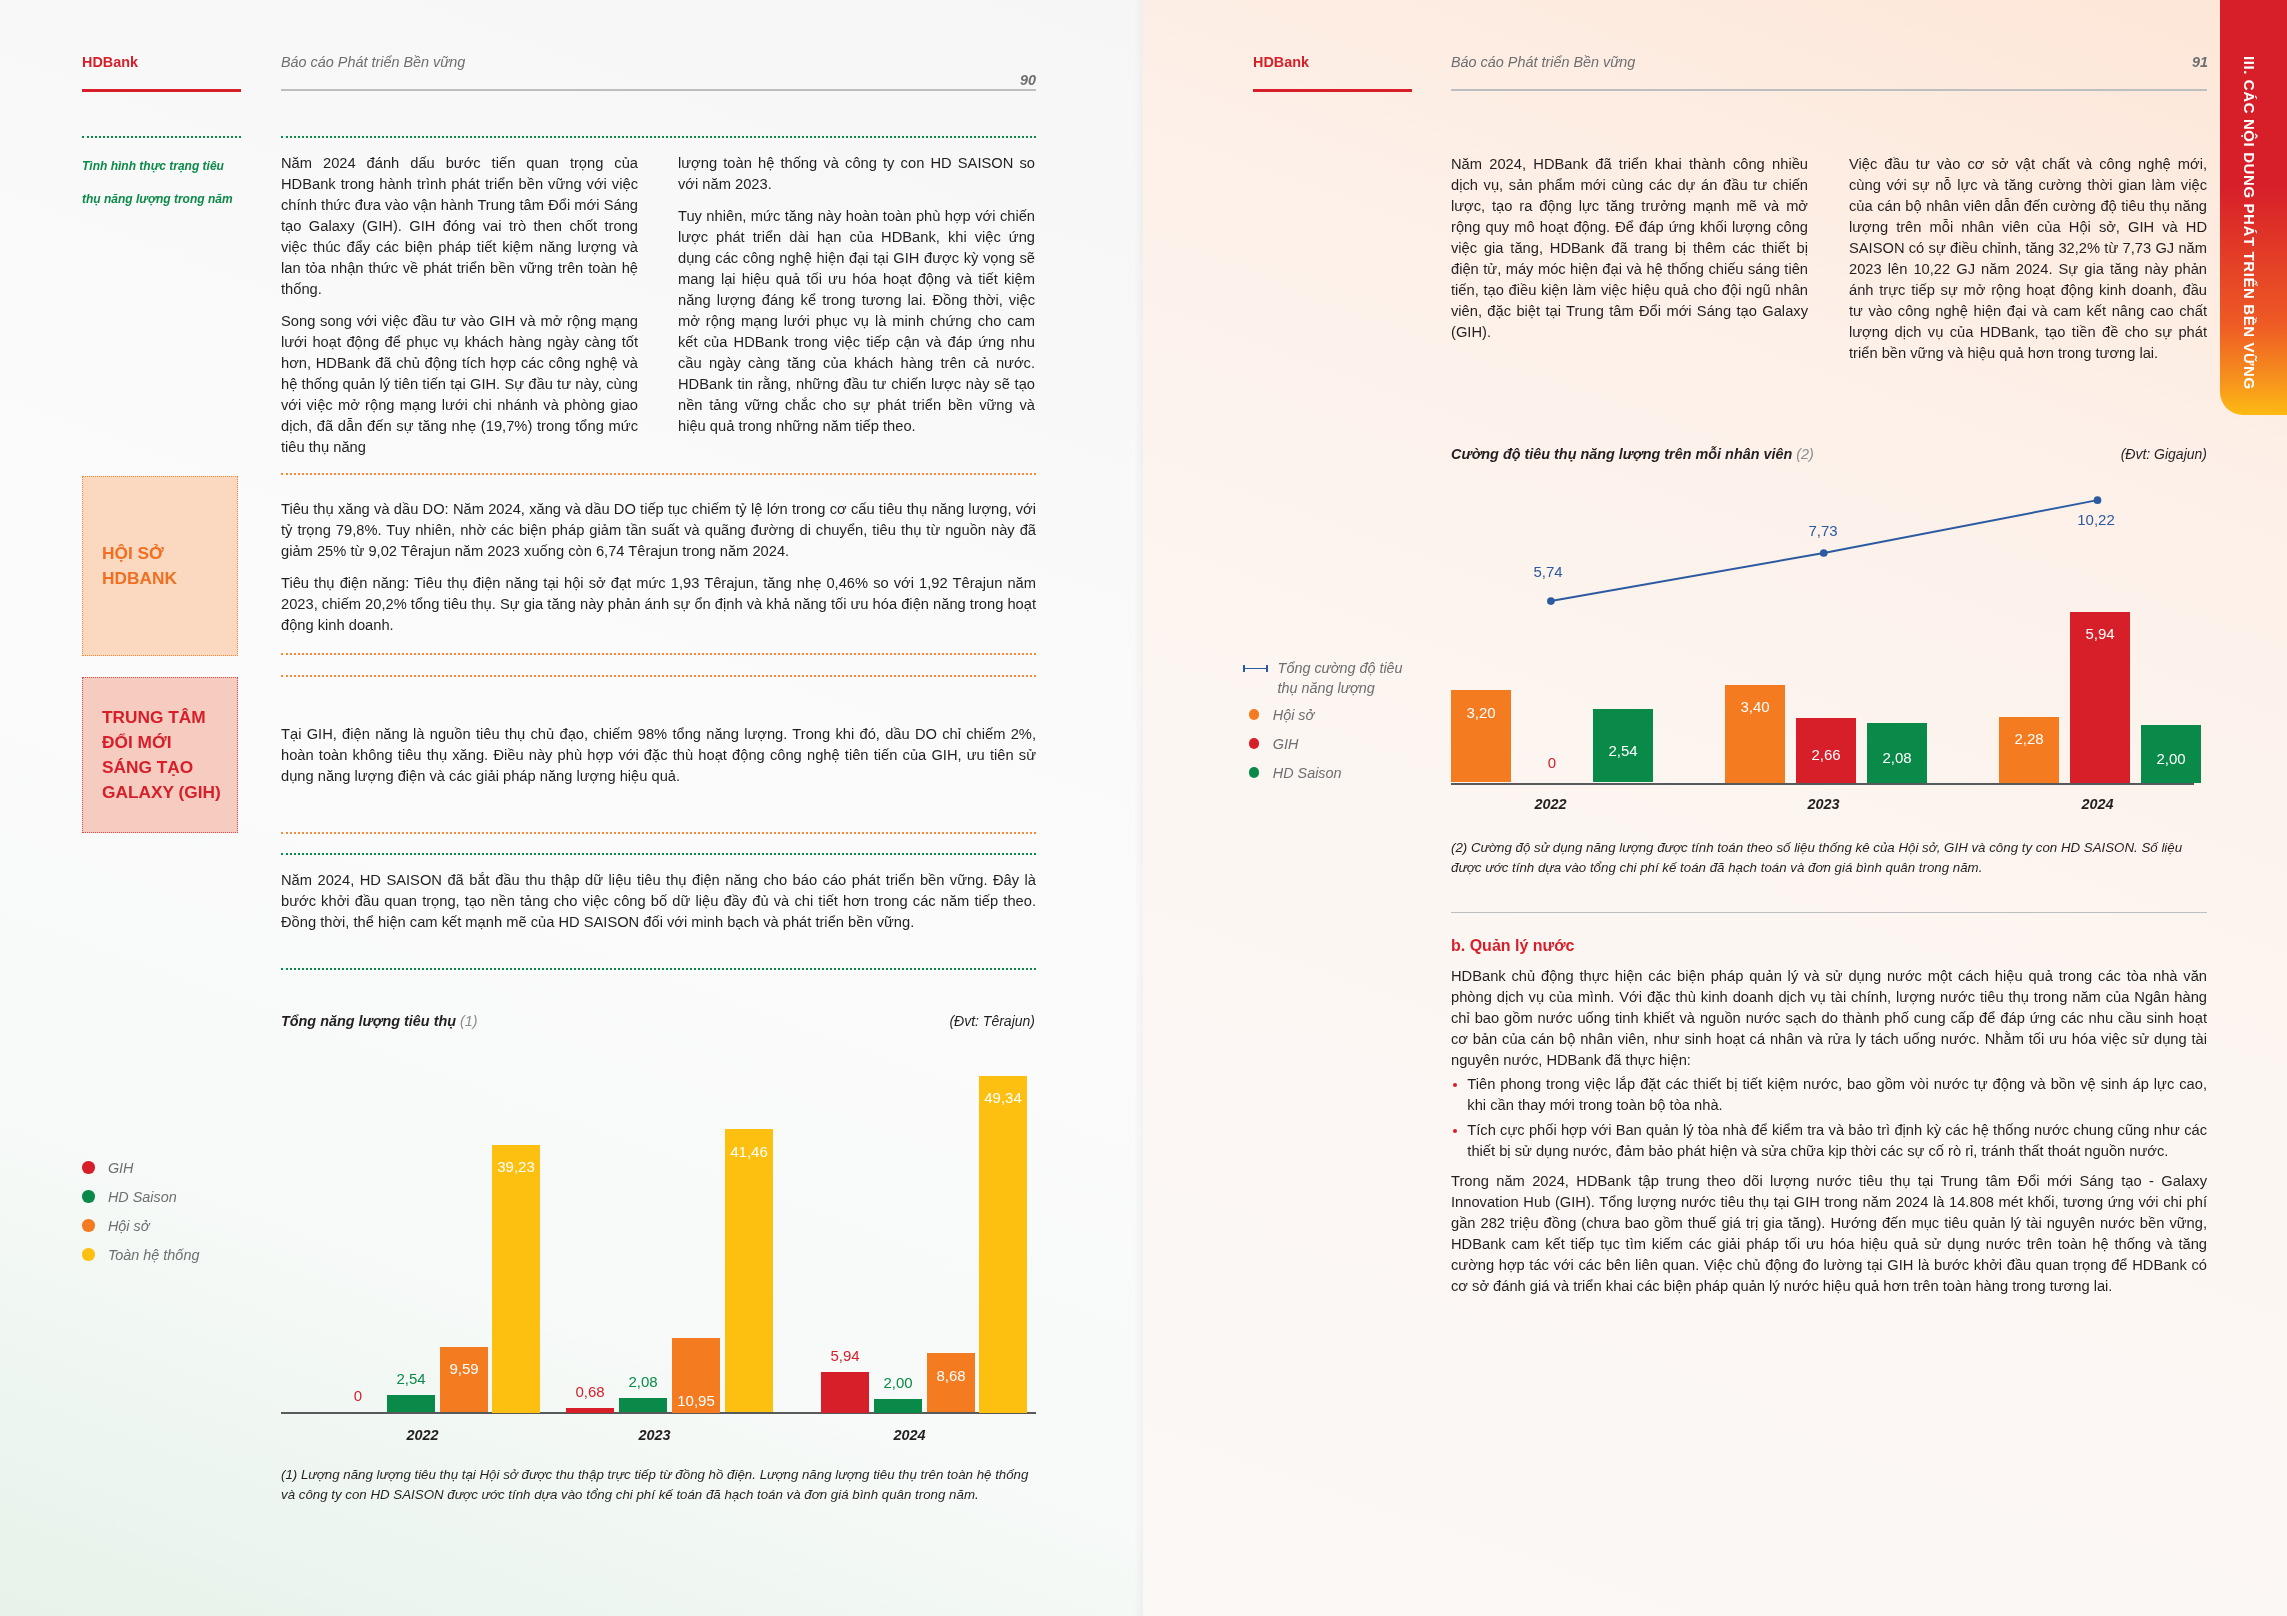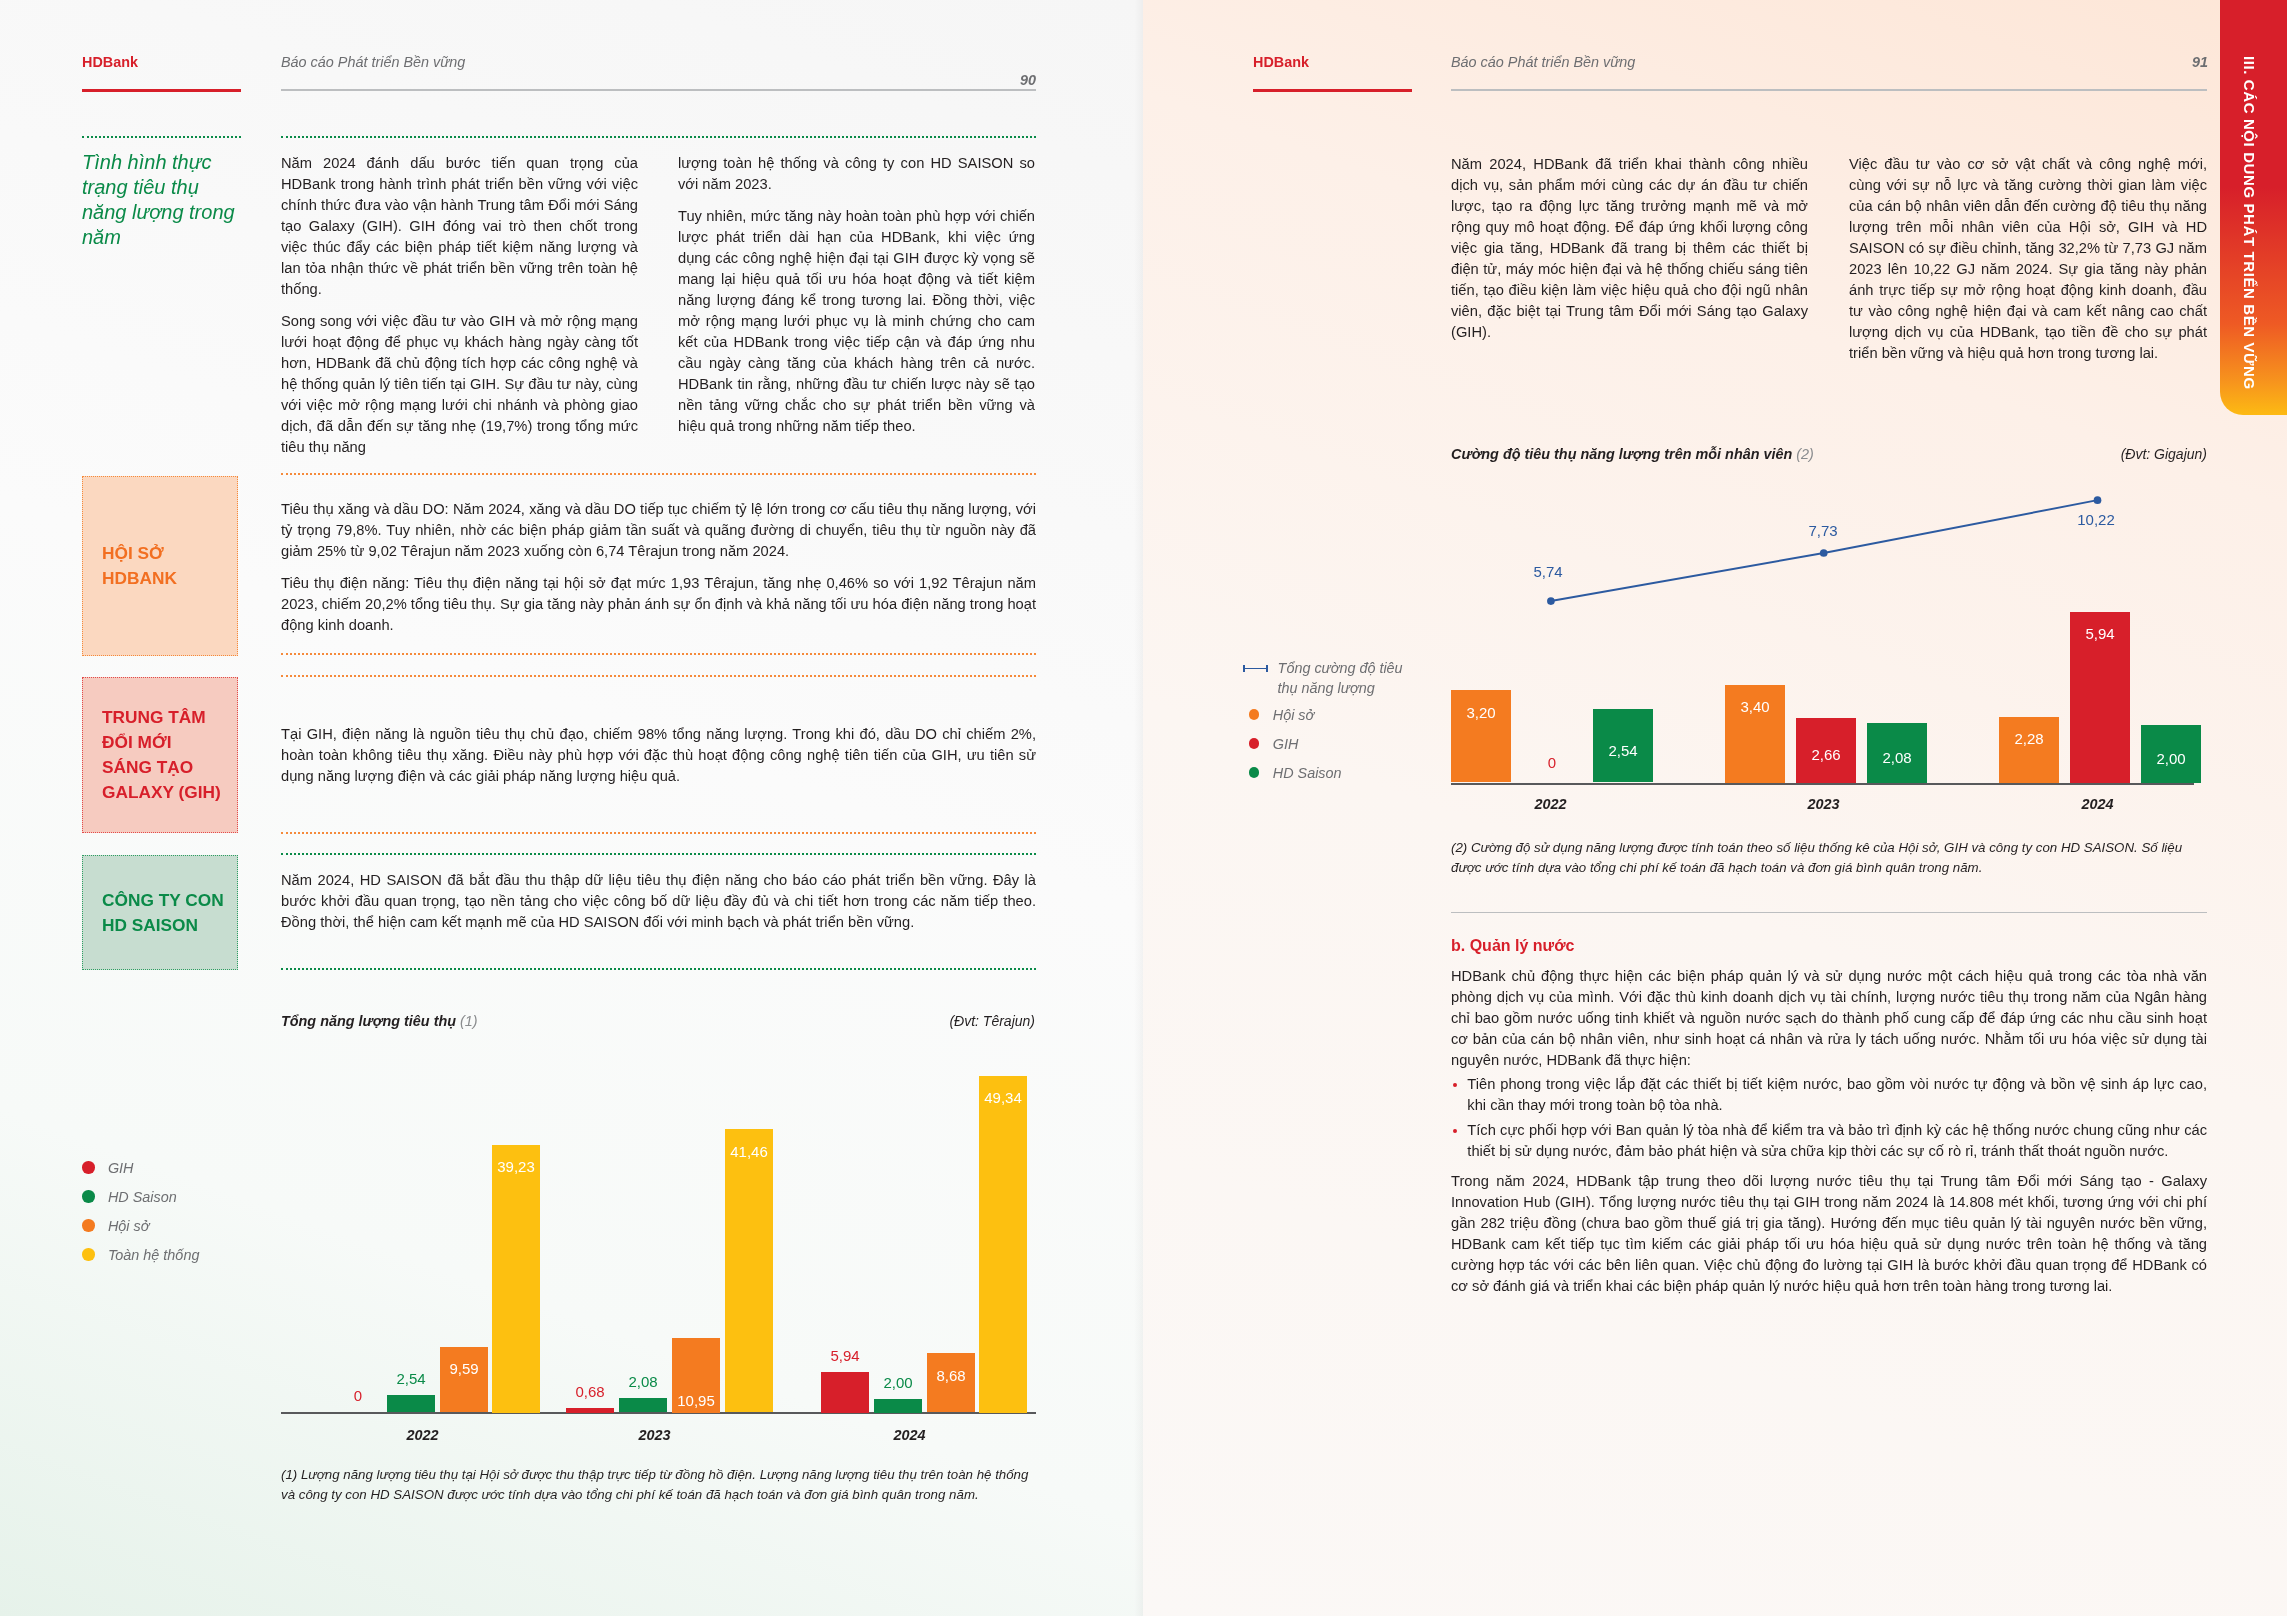--- a/index.html
+++ b/index.html
@@ -12,21 +12,21 @@
 .abs{position:absolute}
 .logo{font-weight:700;color:#d71f2a;font-size:14.4px}
 .logo-rule{height:2.9px;background:#d71f2a}
 .hdr-title{font-style:italic;color:#6d6e71;font-size:14.4px}
 .hdr-rule{height:1.9px;background:#bcbec0}
 .pgnum{font-style:italic;font-weight:700;color:#6d6e71;font-size:14.4px;text-align:right}
 .dots-green{border-top:2.9px dotted #0a8a48}
 .dots-orange{border-top:2.9px dotted #f58a3b}
 .body-text{font-size:14.7px;line-height:21px;text-align:justify;color:#231f20}
 .body-text p{margin-bottom:10.6px}
-.side-title{color:#0a8a48;font-weight:400;font-style:italic;font-size:20px;line-height:25px}
+.side-title{color:#0a8a48;font-weight:700;font-style:italic;font-size:12px;line-height:33px}
 .box{position:absolute;border:1.9px dotted;display:flex;align-items:center;padding-left:19px;font-weight:700;font-size:17.3px;line-height:25px;text-transform:none}
 .box-orange{background:#fbd8c0;border-color:#f58a3b;color:#f26f21}
 .box-red{background:#f6cbc0;border-color:#e24b4b;color:#d71f2a}
 .box-green{background:#c7ddd0;border-color:#2f9e63;color:#0a8a48}
 .chart-title{font-size:14.4px;font-weight:700;font-style:italic;color:#231f20}
 .chart-title .note{font-weight:400;color:#8a8c8e}
 .unit{font-size:14px;font-style:italic;color:#231f20;text-align:right}
 .legend-item{display:flex;align-items:center;font-style:italic;color:#6d6e71;font-size:14.4px;height:29px}
 .legend-dot{width:12.5px;height:12.5px;border-radius:50%;margin-right:13.4px;flex:none}
 .legend-line{width:25px;height:1.9px;background:#2c5aa0;margin-right:9.6px;position:relative;flex:none}
@@ -80,23 +80,20 @@
 
   <div class="box box-red" style="left:82px;top:677px;width:156px;height:156px">
     <span style="width:120px">TRUNG TÂM ĐỔI MỚI SÁNG TẠO GALAXY (GIH)</span>
   </div>
   <div class="abs dots-orange" style="left:281px;top:675px;width:755px"></div>
   <div class="abs body-text" style="left:281px;top:724px;width:755px">
     <p>Tại GIH, điện năng là nguồn tiêu thụ chủ đạo, chiếm 98% tổng năng lượng. Trong khi đó, dầu DO chỉ chiếm 2%, hoàn toàn không tiêu thụ xăng. Điều này phù hợp với đặc thù hoạt động công nghệ tiên tiến của GIH, ưu tiên sử dụng năng lượng điện và các giải pháp năng lượng hiệu quả.</p>
   </div>
   <div class="abs dots-orange" style="left:281px;top:832px;width:755px"></div>
 
-  <div class="box box-green" style="left:82px;top:855px;width:156px;height:115px">
-    <span style="width:125px">CÔNG TY CON HD SAISON</span>
-  </div>
   <div class="abs dots-green" style="left:281px;top:853px;width:755px"></div>
   <div class="abs body-text" style="left:281px;top:870px;width:755px">
     <p>Năm 2024, HD SAISON đã bắt đầu thu thập dữ liệu tiêu thụ điện năng cho báo cáo phát triển bền vững. Đây là bước khởi đầu quan trọng, tạo nền tảng cho việc công bố dữ liệu đầy đủ và chi tiết hơn trong các năm tiếp theo. Đồng thời, thể hiện cam kết mạnh mẽ của HD SAISON đối với minh bạch và phát triển bền vững.</p>
   </div>
   <div class="abs dots-green" style="left:281px;top:968px;width:755px"></div>
 
   <div class="abs chart-title" style="left:281px;top:1013px">
     <span>Tổng năng lượng tiêu thụ</span> <span class="note">(1)</span>
   </div>
   <div class="abs unit" style="left:843px;top:1013px;width:192px">(Đvt: Têrajun)</div>

